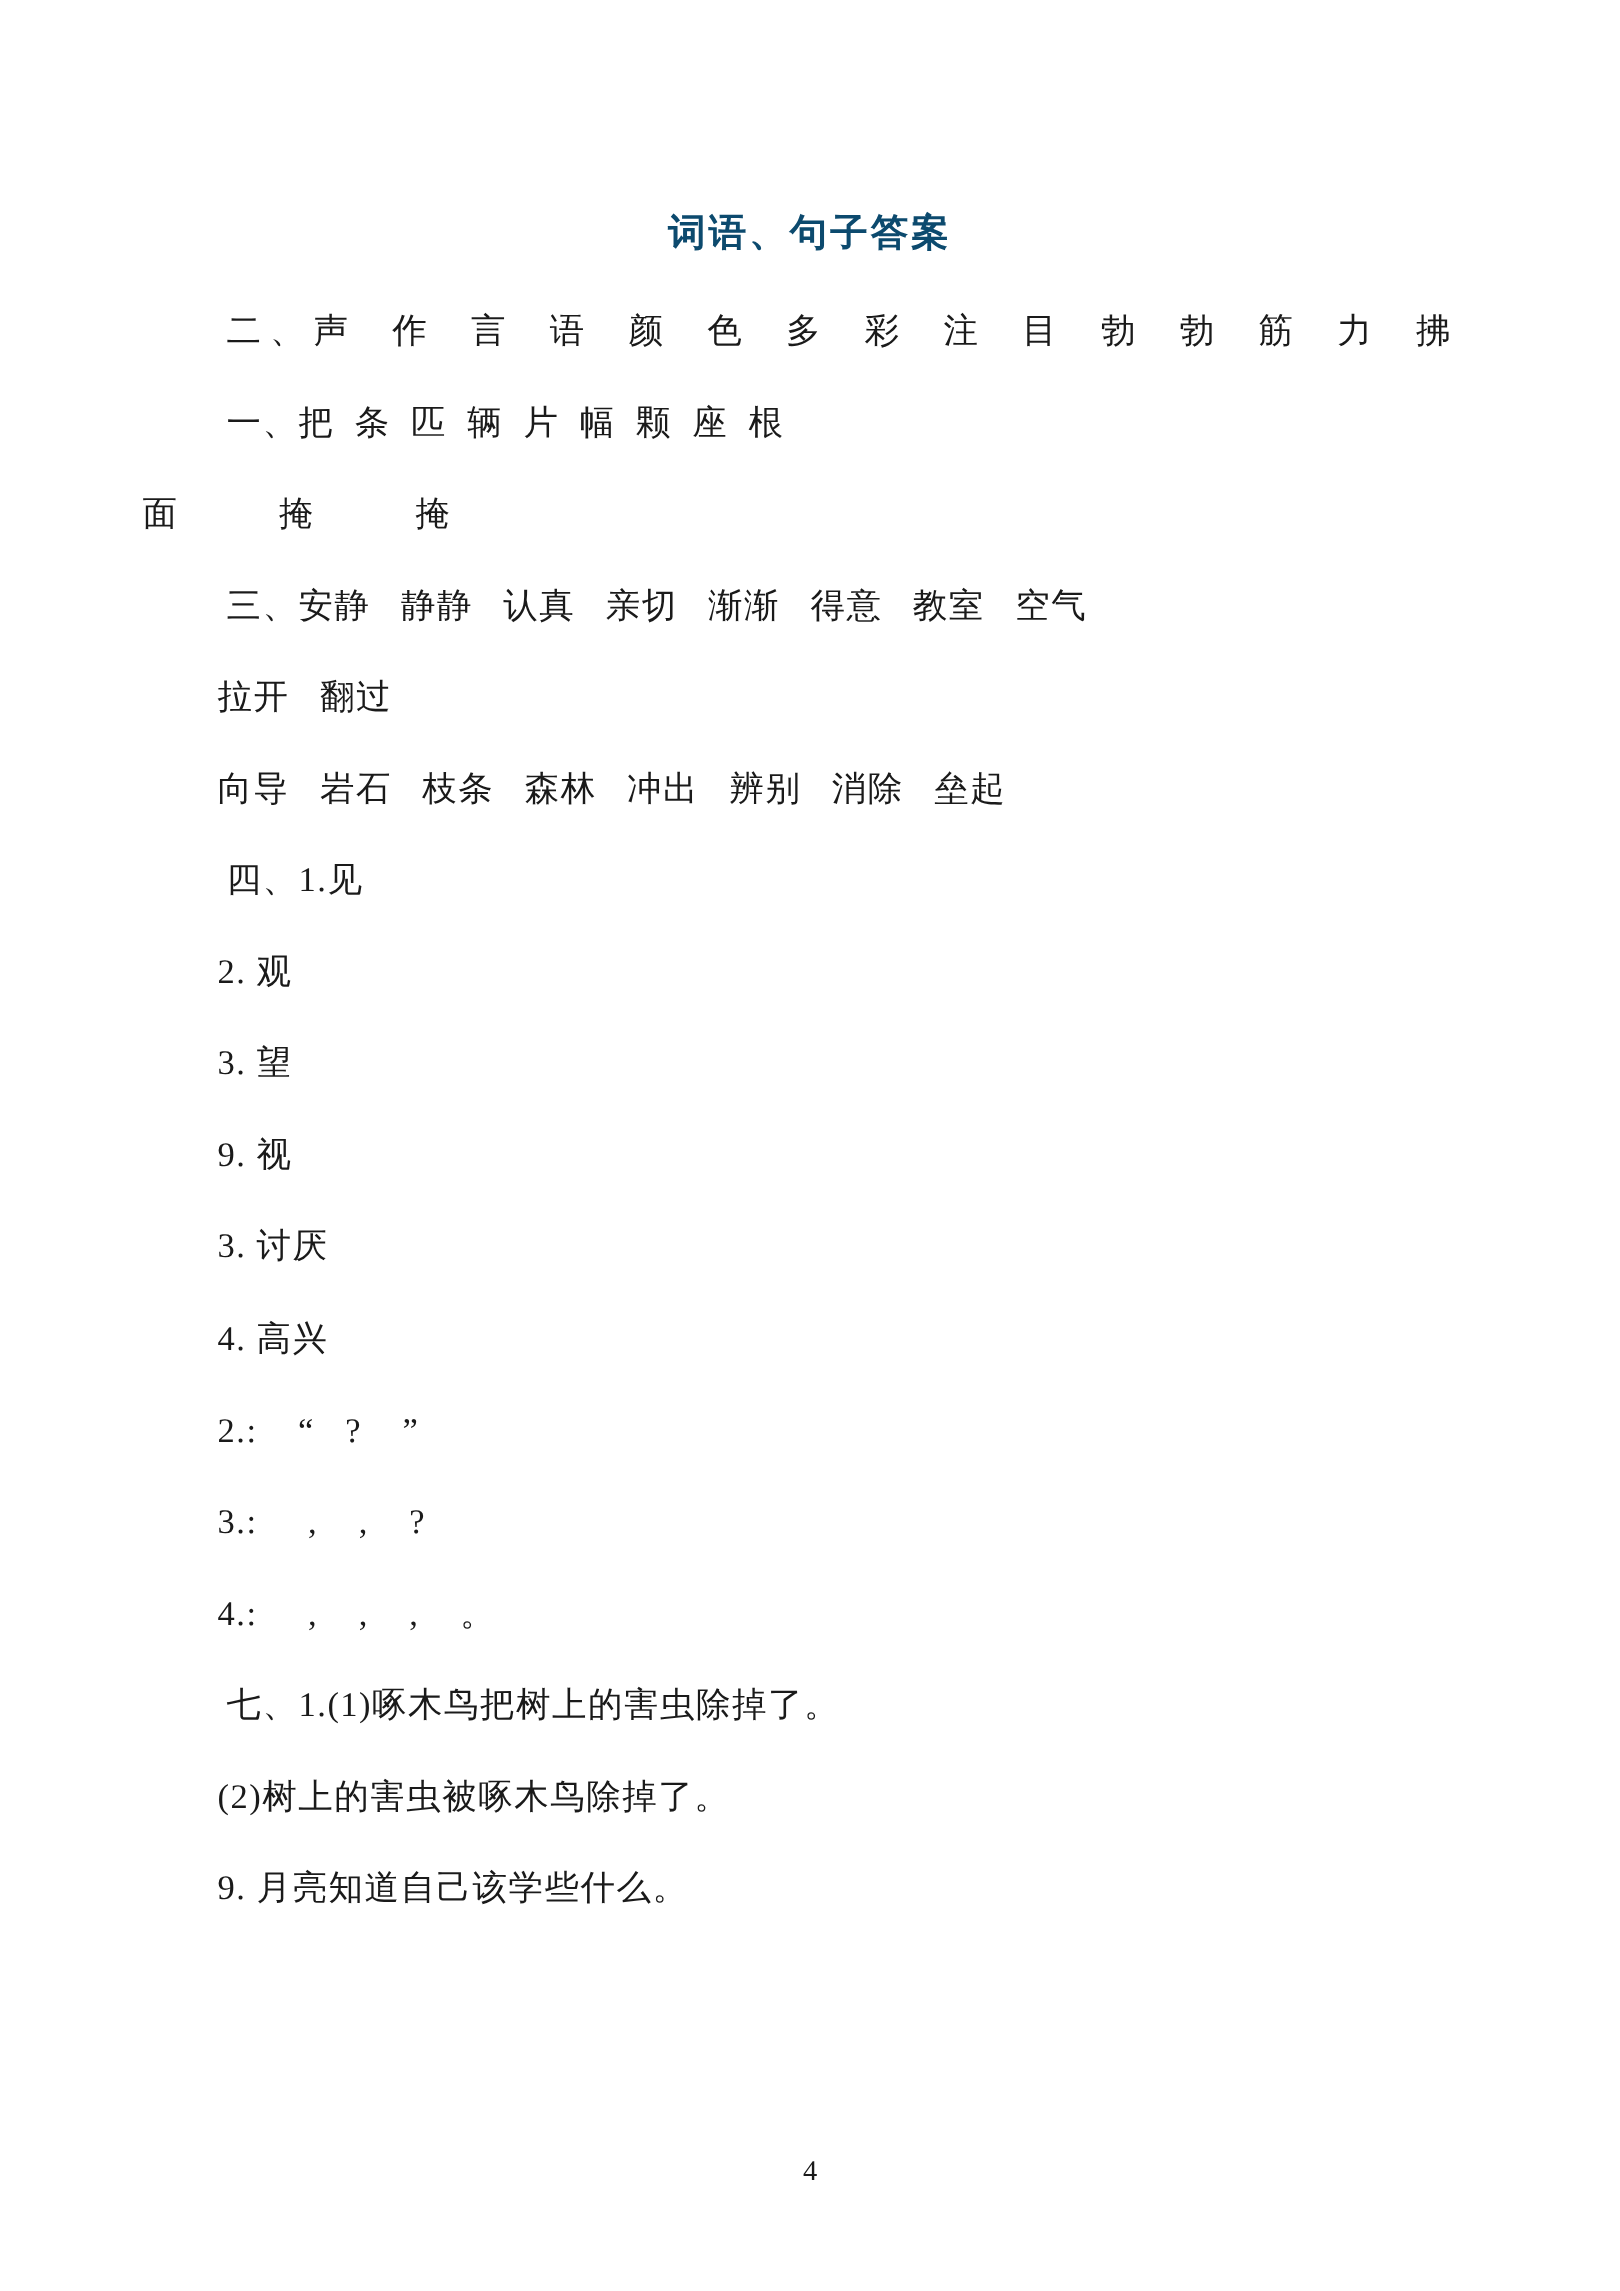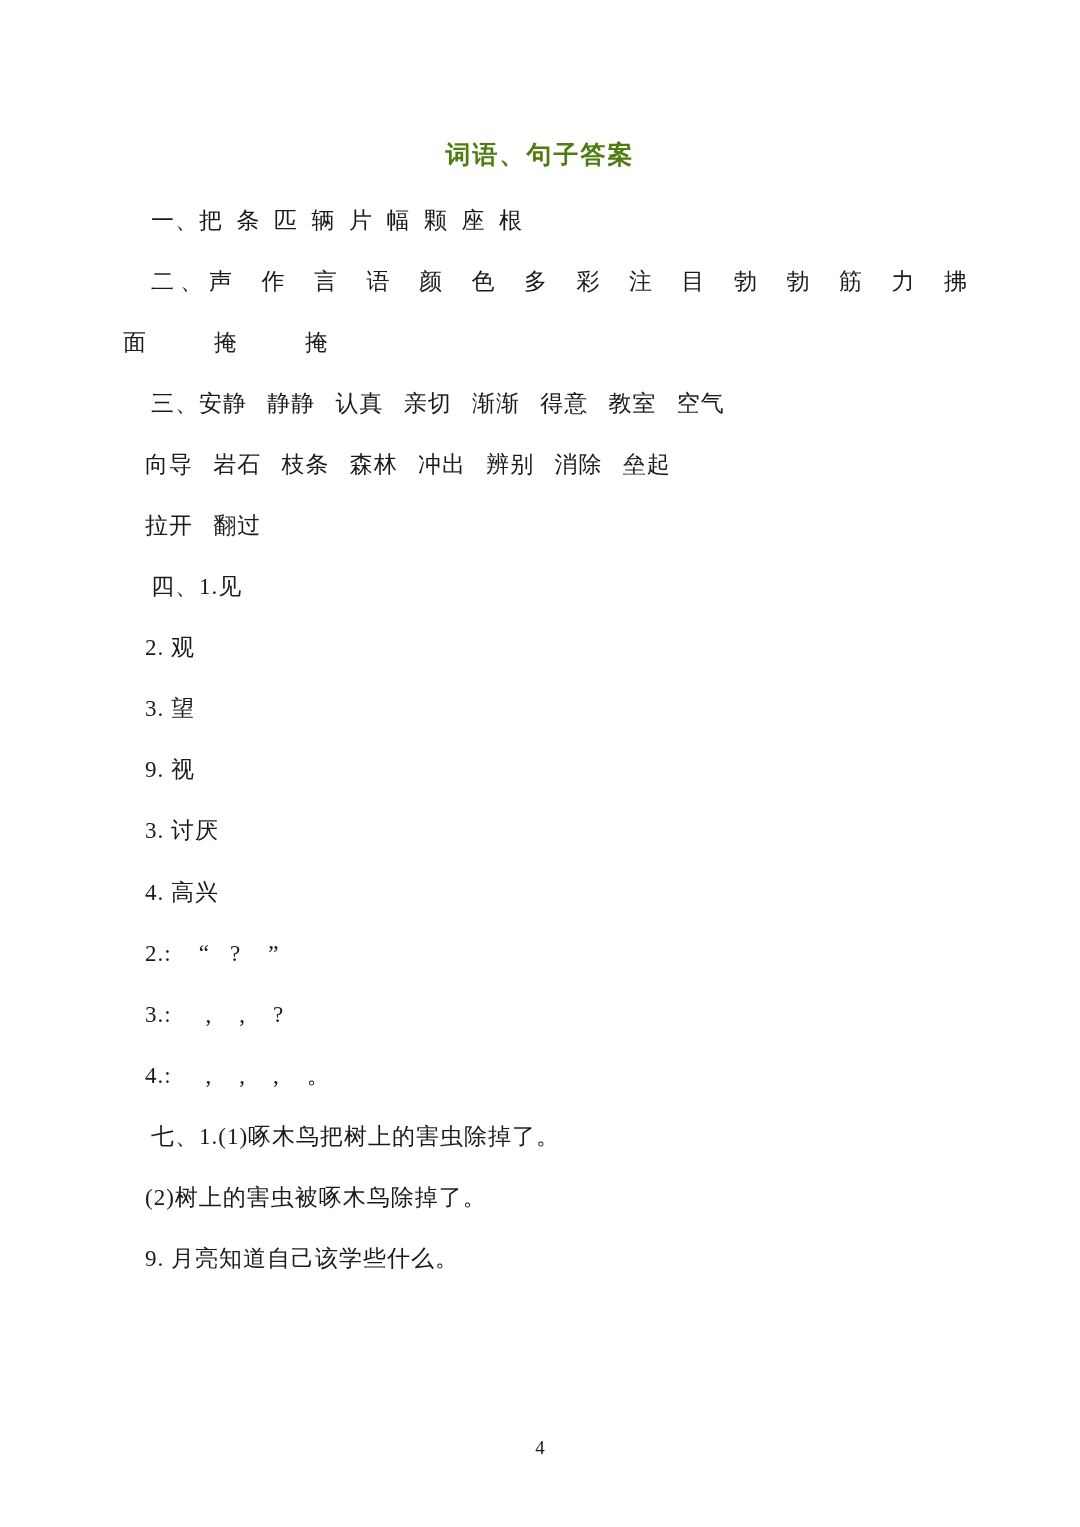--- a/index.html
+++ b/index.html
@@ -17,21 +17,21 @@
   }
   .page {
     width: 1080px;
     height: 1527px;
     box-sizing: border-box;
     padding: 120px 95px 60px 95px;
     position: relative;
   }
   .doc-title {
     text-align: center;
-    color: #4d7c0f;
+    color: #0c4a6e;
     font-size: 25px;
     font-weight: bold;
     letter-spacing: 2px;
     margin: 18px 0 34px 0;
     font-family: "DejaVu Sans", "Liberation Sans", sans-serif;
   }
   .line {
     font-size: 23px;
     line-height: 1.35;
     margin: 0 0 30px 0;
@@ -39,21 +39,20 @@
     letter-spacing: 1px;
   }
   .indent {
     padding-left: 56px;
   }
   .nudge {
     padding-left: 50px;
   }
   .hang {
     padding-left: 0;
-    margin-left: 28px;
   }
   .wide {
     letter-spacing: 9px;
   }
   .wide2 {
     letter-spacing: 6px;
   }
   .page-number {
     position: absolute;
     bottom: 68px;
@@ -66,26 +65,26 @@
   }
 </style>
 </head>
 <body>
 
 <div class="page">
 
   <div class="doc-title">词语、句子答案</div>
 
   <div class="body-text">
+    <div class="line indent wide2">二、声  作  言  语  颜  色  多  彩  注  目  勃  勃  筋  力  拂</div>
     <div class="line indent">一、把  条  匹  辆  片  幅  颗  座  根</div>
-    <div class="line indent wide2">二、声  作  言  语  颜  色  多  彩  注  目  勃  勃  筋  力  拂</div>
     <div class="line hang wide">面    掩    掩</div>
     <div class="line indent">三、安静   静静   认真   亲切   渐渐   得意   教室   空气</div>
+    <div class="line nudge">拉开   翻过</div>
     <div class="line nudge">向导   岩石   枝条   森林   冲出   辨别   消除   垒起</div>
-    <div class="line nudge">拉开   翻过</div>
     <div class="line indent">四、1.见</div>
     <div class="line nudge">2. 观</div>
     <div class="line nudge">3. 望</div>
     <div class="line nudge">9. 视</div>
     <div class="line nudge">3. 讨厌</div>
     <div class="line nudge">4. 高兴</div>
     <div class="line nudge">2.:    “   ?    ”</div>
     <div class="line nudge">3.:     ,    ,    ?</div>
     <div class="line nudge">4.:     ,    ,    ,    。</div>
     <div class="line indent">七、1.(1)啄木鸟把树上的害虫除掉了。</div>

